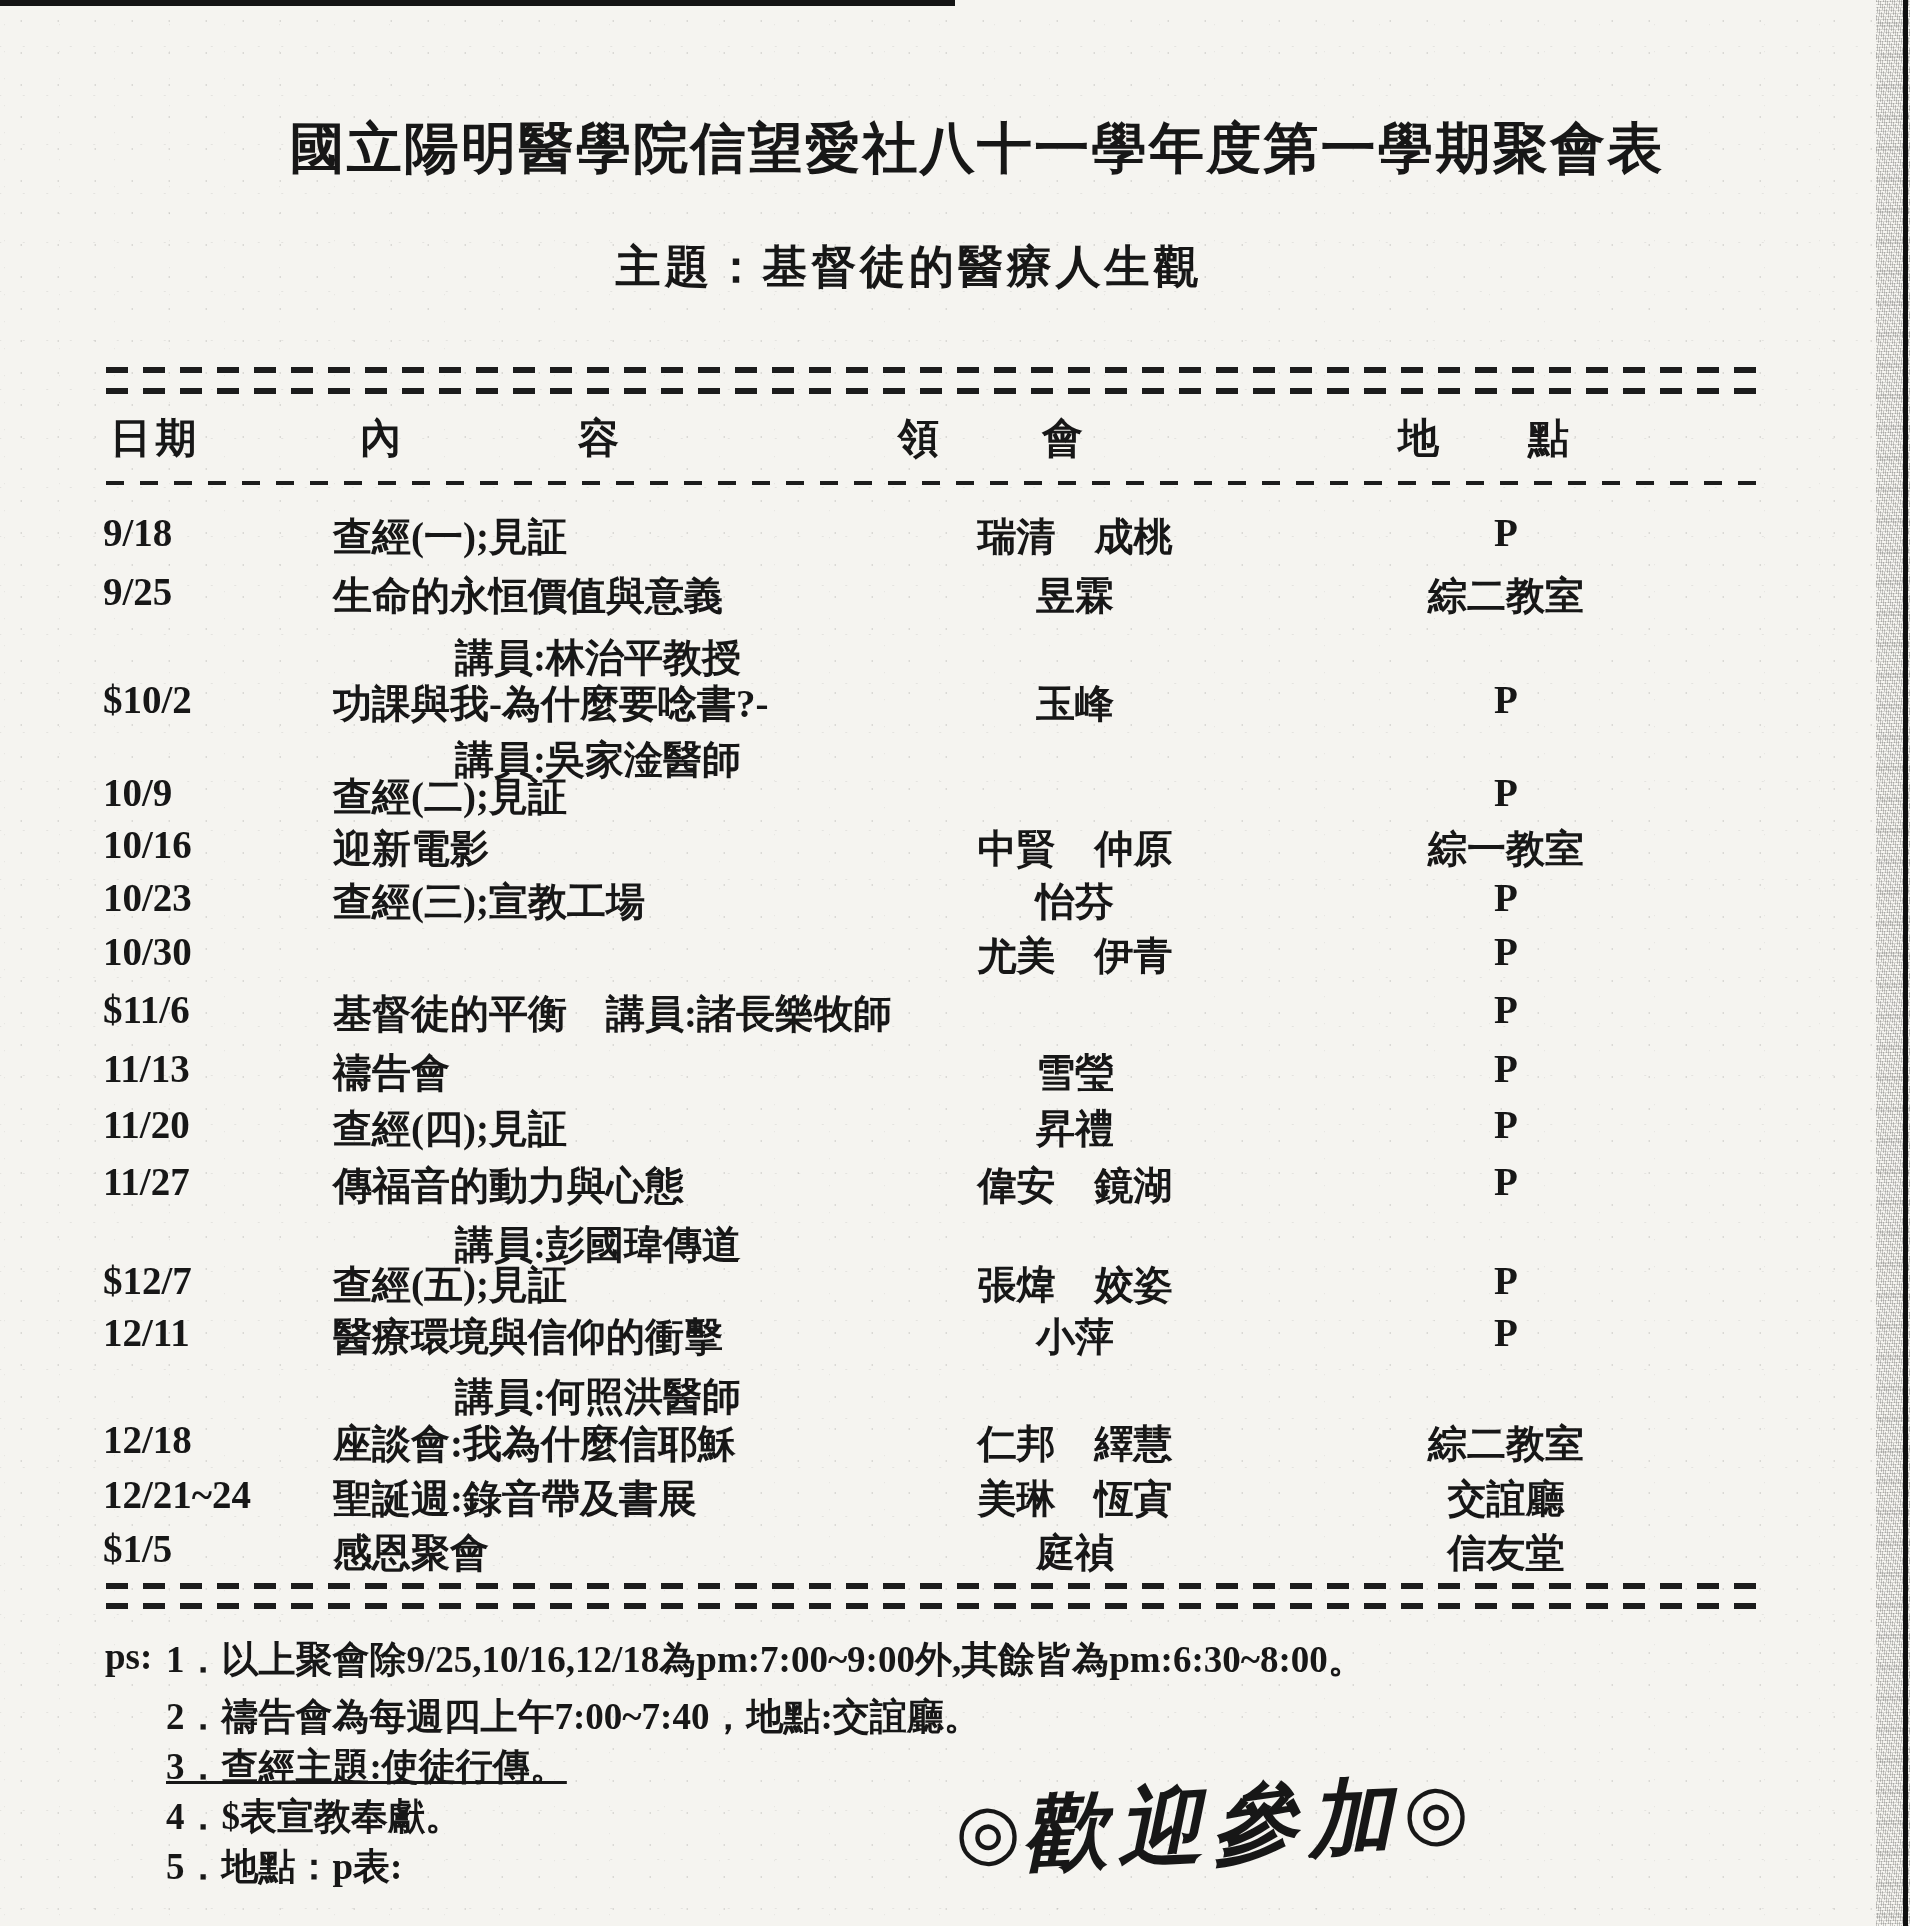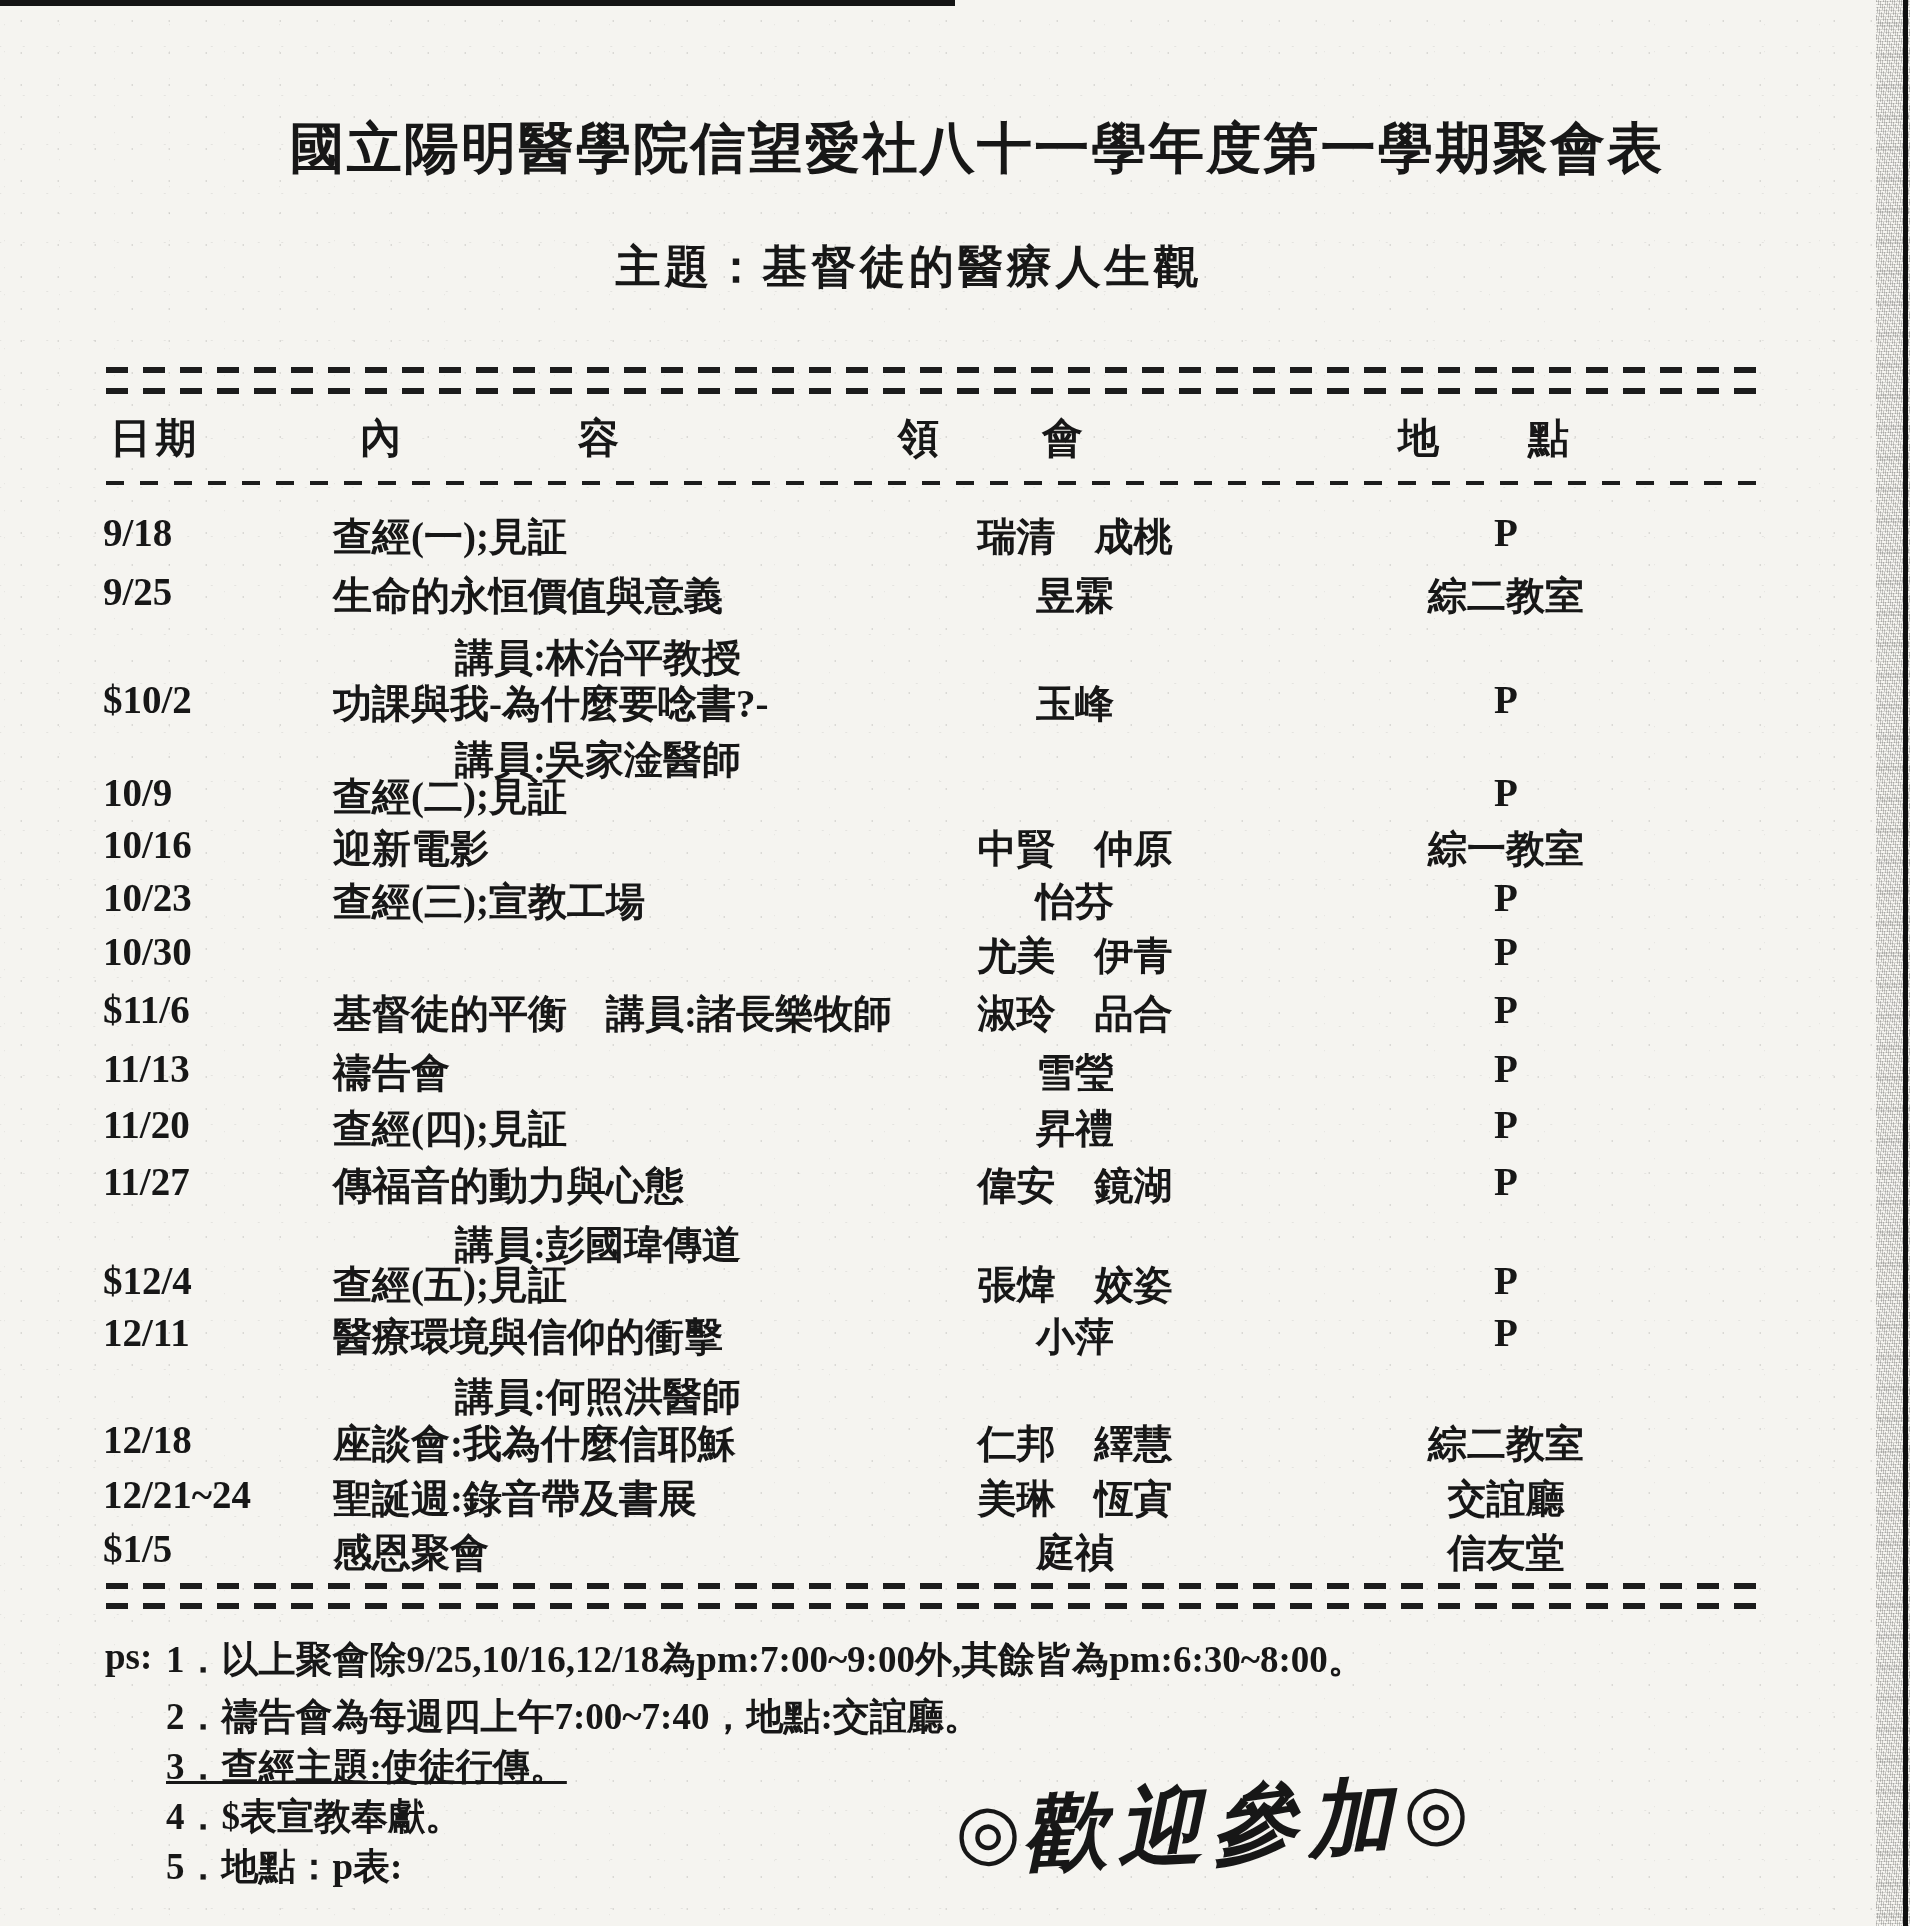--- a/index.html
+++ b/index.html
@@ -133,21 +133,20 @@
     <span class="c-loc">P</span>
   </div>
       <div class="srow" style="top: 929px;">
     <span class="c-date">10/30</span>
     <span class="c-leader">尤美　伊青</span>
     <span class="c-loc">P</span>
   </div>
       <div class="srow" style="top: 987px;">
     <span class="c-date">$11/6</span>
     <span class="c-content">基督徒的平衡　講員:諸長樂牧師</span>
-    <span class="c-leader">淑玲　品合</span>
     <span class="c-loc">P</span>
   </div>
       <div class="srow" style="top: 1046px;">
     <span class="c-date">11/13</span>
     <span class="c-content">禱告會</span>
     <span class="c-leader">雪瑩</span>
     <span class="c-loc">P</span>
   </div>
       <div class="srow" style="top: 1102px;">
     <span class="c-date">11/20</span>
@@ -156,21 +155,21 @@
     <span class="c-loc">P</span>
   </div>
       <div class="srow" style="top: 1159px;">
     <span class="c-date">11/27</span>
     <span class="c-content">傳福音的動力與心態</span>
     <span class="c-leader">偉安　鏡湖</span>
     <span class="c-loc">P</span>
   </div>
       <div class="subrow" style="top: 1218px;">講員:彭國瑋傳道</div>
       <div class="srow" style="top: 1258px;">
-    <span class="c-date">$12/4</span>
+    <span class="c-date">$12/7</span>
     <span class="c-content">查經(五);見証</span>
     <span class="c-leader">張煒　姣姿</span>
     <span class="c-loc">P</span>
   </div>
       <div class="srow" style="top: 1310px;">
     <span class="c-date">12/11</span>
     <span class="c-content">醫療環境與信仰的衝擊</span>
     <span class="c-leader">小萍</span>
     <span class="c-loc">P</span>
   </div>

